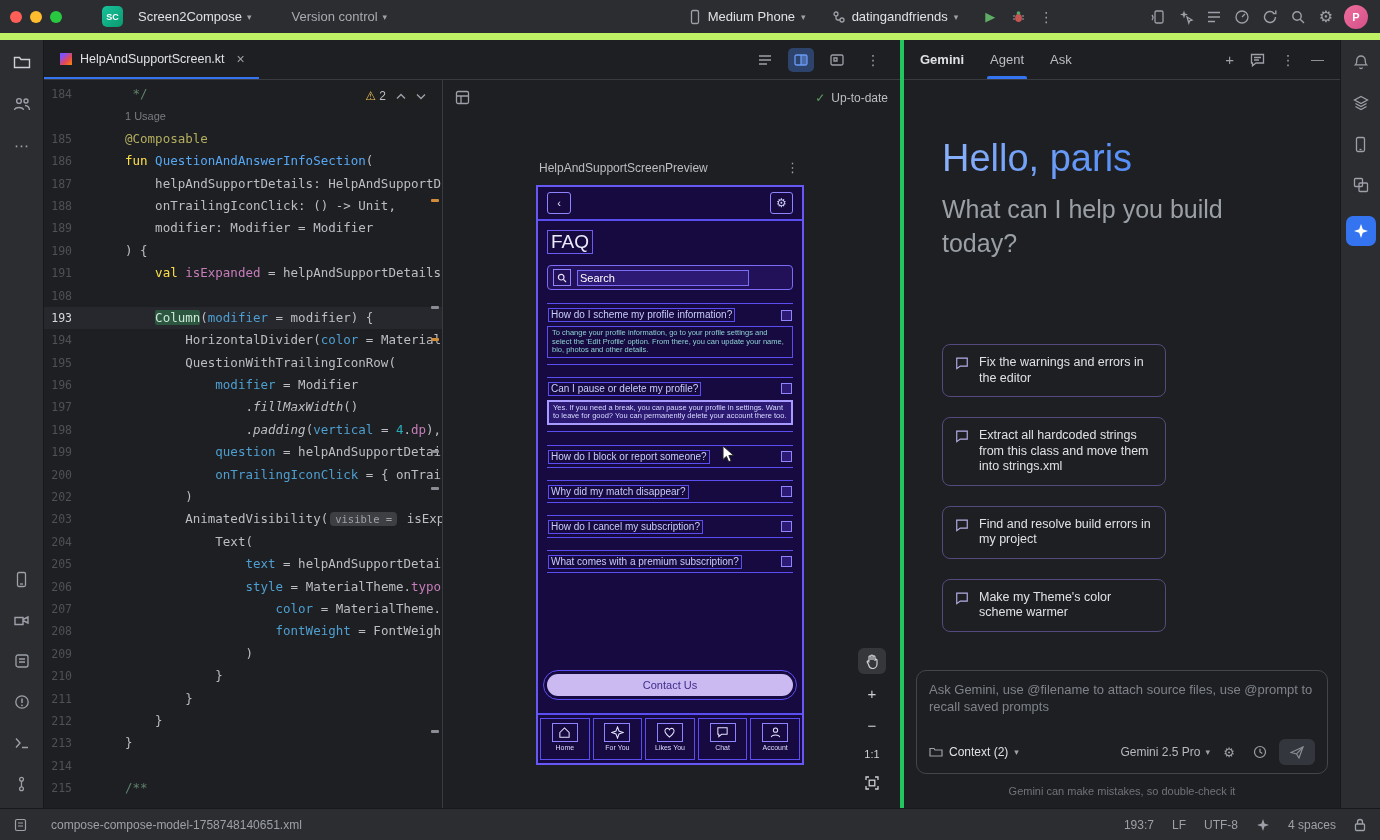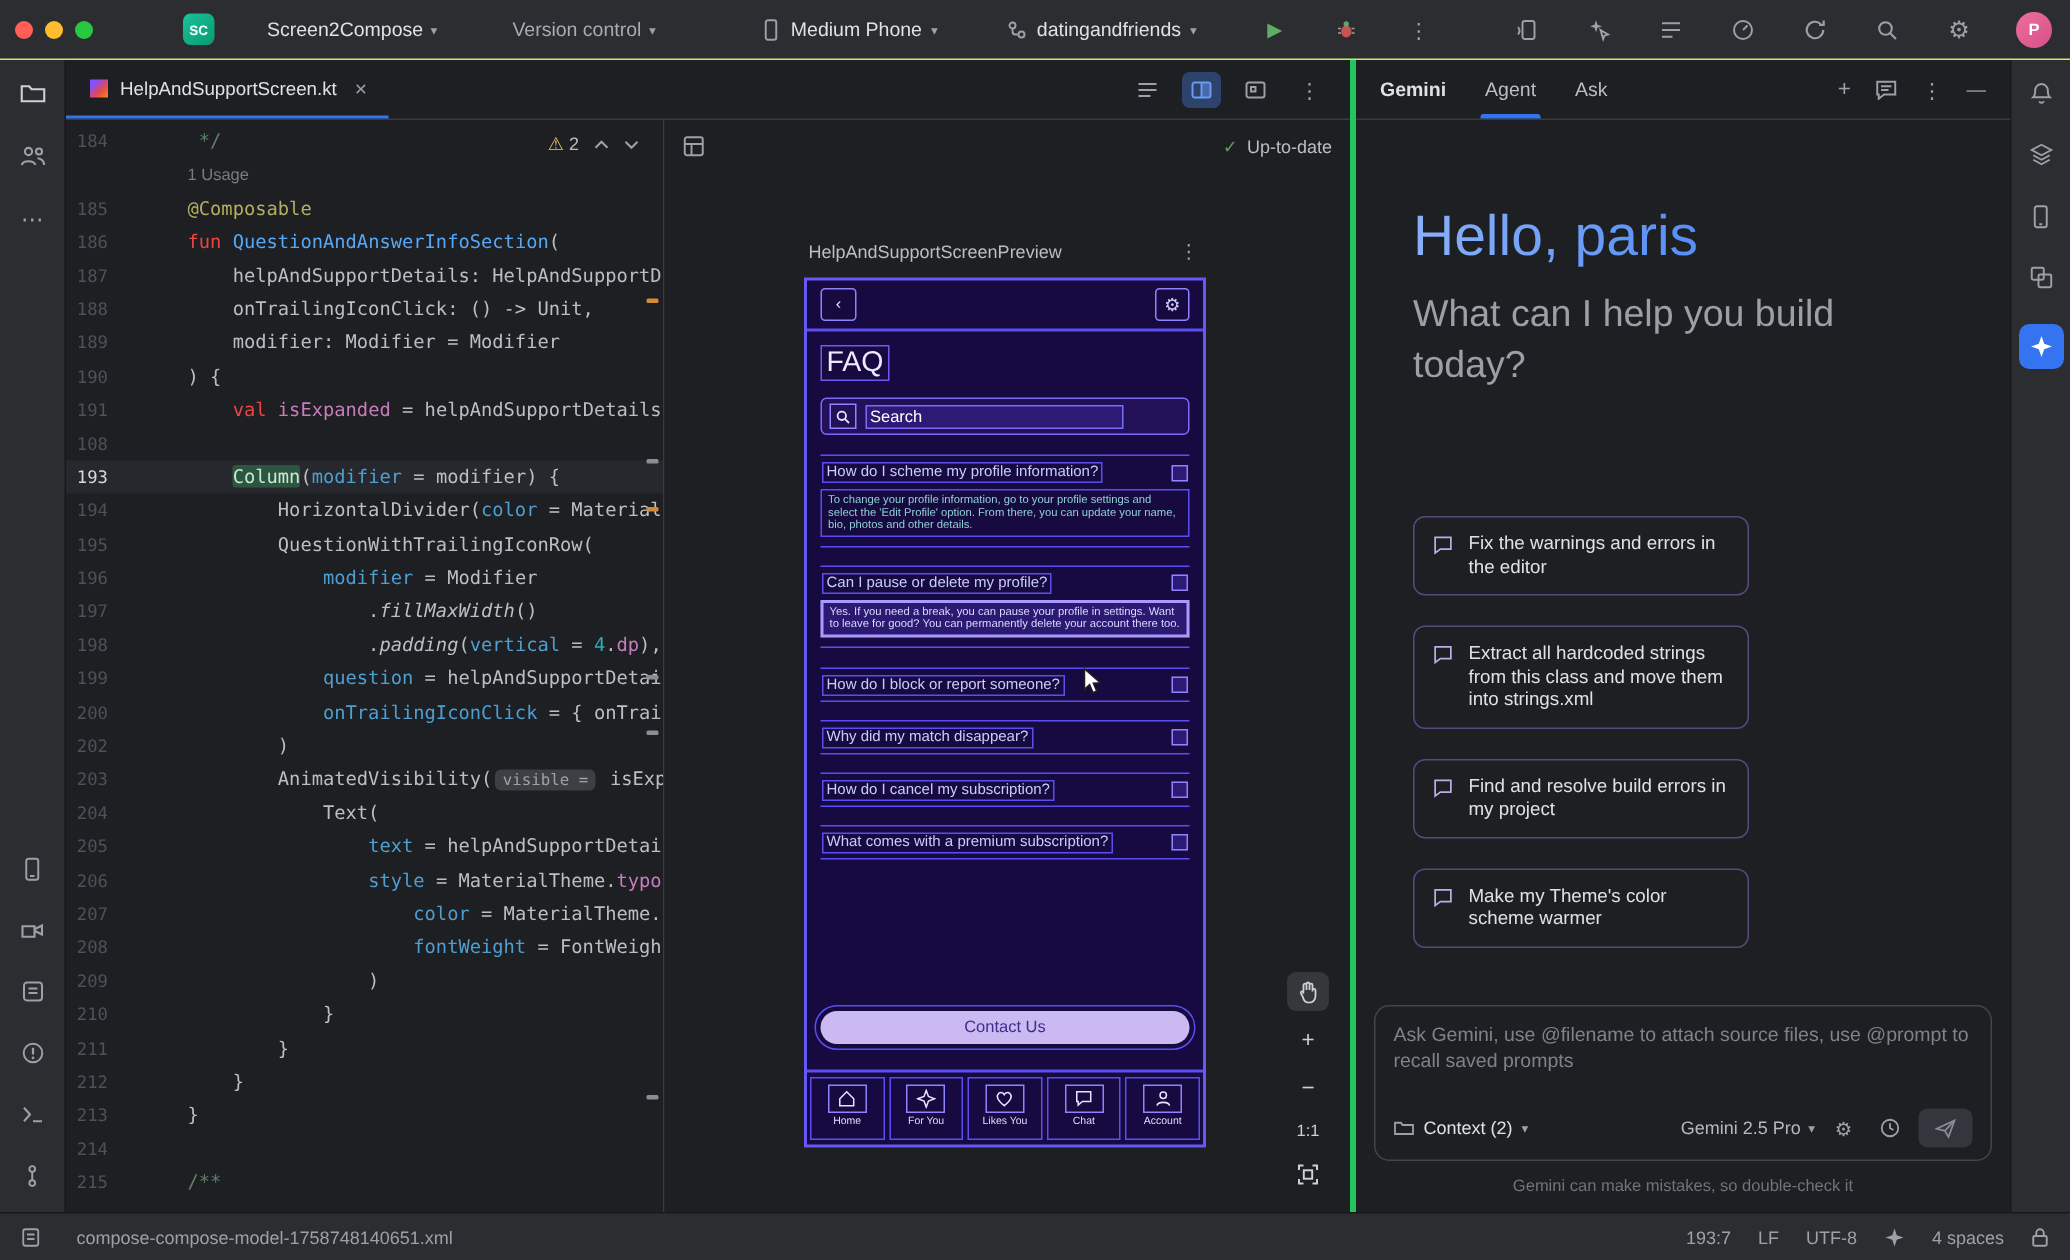--- a/index.html
+++ b/index.html
@@ -2,22 +2,22 @@
 <html><head>
 <meta charset="utf-8">
 <style>
   * { box-sizing: border-box; margin: 0; padding: 0; }
   html,body { width:1380px; height:840px; overflow:hidden; background:#1e1f22;
     font-family:"Liberation Sans", sans-serif; color:#bcbec4; }
   svg { display:block; }
   .window { width:1380px; height:840px; display:flex; flex-direction:column; }
 
   
-  .titlebar { height:40px; flex:none; background:#2b2d30; border-bottom:1px solid #bef264;
-    display:flex; align-items:center; font-size:13px; color:#dfe1e5;gap:20px; }
+  .titlebar { height:40px; flex:none; background:#2b2d30; border-bottom:7px solid #bef264;
+    display:flex; align-items:center; font-size:13px; color:#dfe1e5; }
   .traffic { display:flex; gap:8px; margin:0 18px 0 10px; }
   .traffic span { width:12px; height:12px; border-radius:50%; }
   .tl-red{background:#ff5f57} .tl-yellow{background:#febc2e} .tl-green{background:#28c840}
   .app-badge { width:21px; height:21px; border-radius:5px; background:linear-gradient(135deg,#18c29c,#0a9a6f);
     color:#fff; font-size:9px; font-weight:bold; display:grid; place-items:center; margin:0 7px 0 22px; }
   .tb-menu { display:flex; align-items:center; gap:5px; padding:4px 8px; border-radius:5px; }
   .tb-menu.dim { color:#a8abb2; }
   .chev { color:#9da0a8; font-size:9px; }
   .tb-group { display:flex; align-items:center; gap:6px; padding:4px 8px; border-radius:5px; }
   .tb-icobtn { width:28px; height:28px; display:grid; place-items:center; border-radius:6px; color:#9da0a8; }
@@ -50,21 +50,21 @@
 
   
   .editor { width:399px; flex:none; position:relative; border-right:1px solid #393b40; overflow:hidden; background:#1e1f22; }
   .code { position:absolute; inset:3px 0 0 0; font-family:"DejaVu Sans Mono", monospace; font-size:12.5px; }
   .code-row { display:flex; height:22.4px; line-height:22.4px; white-space:pre; }
   .code-row.current { background:#26282e; }
   .gutter { width:28px; flex:none; text-align:right; color:#4e5157; font-size:11.5px; }
   .code-row.current .gutter { color:#d5d8de; }
   .ltext { margin-left:53px; white-space:pre; overflow:hidden; flex:1; }
   .usage { font-family:"Liberation Sans", sans-serif; font-size:11px; color:#787c82; }
-  .t-d{color:#bcbec4} .t-k{color:#ef4444} .t-f{color:#56a8f5} .t-a{color:#b3ae60}
+  .t-d{color:#bcbec4} .t-k{color:#fde047} .t-f{color:#56a8f5} .t-a{color:#b3ae60}
   .t-c{color:#5f826b} .t-n{color:#4e9fd1} .t-p{color:#c77dbb} .t-u{color:#2aacb8}
   .t-x{color:#bcbec4; font-style:italic}
   .t-h{background:#2d5640; color:#cbe8d3; border-radius:2px;}
   .t-i{background:#3d3f43; color:#9da0a8; border-radius:4px; padding:1px 5px; font-size:10.5px; margin:0 2px;}
   .inspect-widget { position:absolute; top:7px; right:12px; display:flex; align-items:center; gap:10px;
     font-size:12px; z-index:3; background:#1e1f22cc; padding:2px 4px; border-radius:5px; }
   .warn-glyph { color:#f2c55c; font-size:12px; }
   .stripe { position:absolute; right:3px; width:8px; height:3px; border-radius:1px; z-index:2; }
 
   
@@ -165,21 +165,21 @@
     <div class="traffic">
       <span class="tl-red"></span>
       <span class="tl-yellow"></span>
       <span class="tl-green"></span>
     </div>
     <div class="app-badge">SC</div>
     <div class="tb-menu">
       <span>Screen2Compose</span>
       <span class="chev">▾</span>
     </div>
-    <div class="tb-menu dim" style="margin-left:14px;text-align:center;">
+    <div class="tb-menu dim" style="margin-left:24px;text-align:center;">
       <span>Version control</span>
       <span class="chev">▾</span>
     </div>
     <div class="spacer1"></div>
     <div class="tb-group">
       <span>
           <svg width="14" height="16" viewBox="0 0 14 16" fill="none" stroke="#9da0a8" stroke-width="1.3">
             <rect x="3.5" y="1.5" width="7" height="13" rx="1.5"></rect>
           </svg>
         </span>

